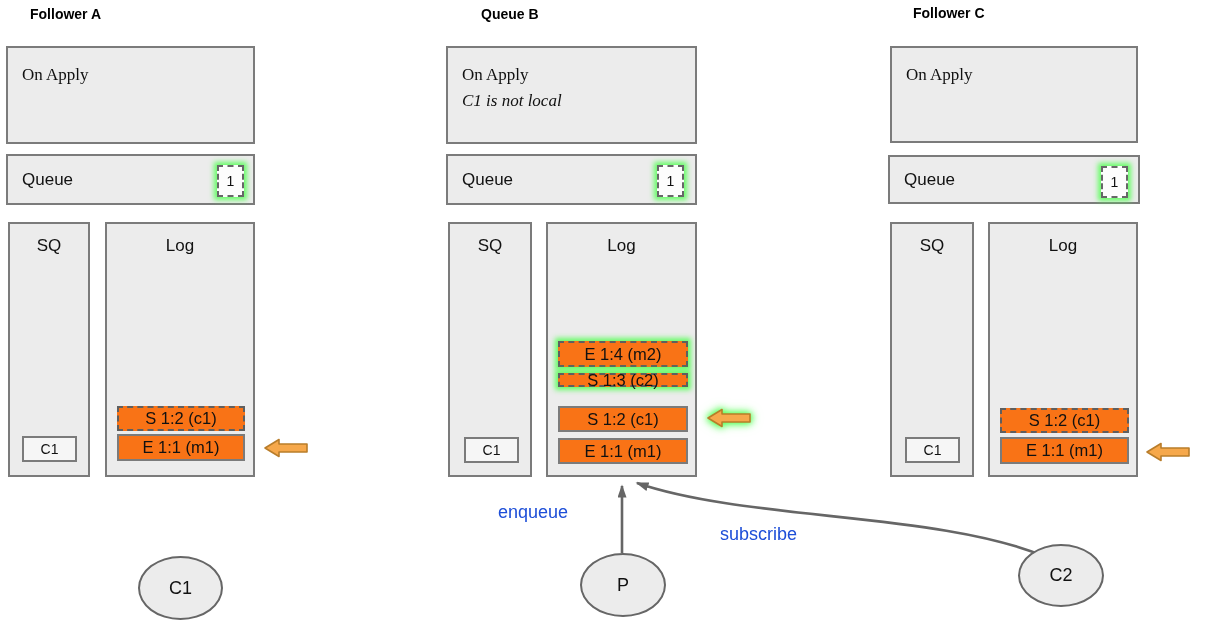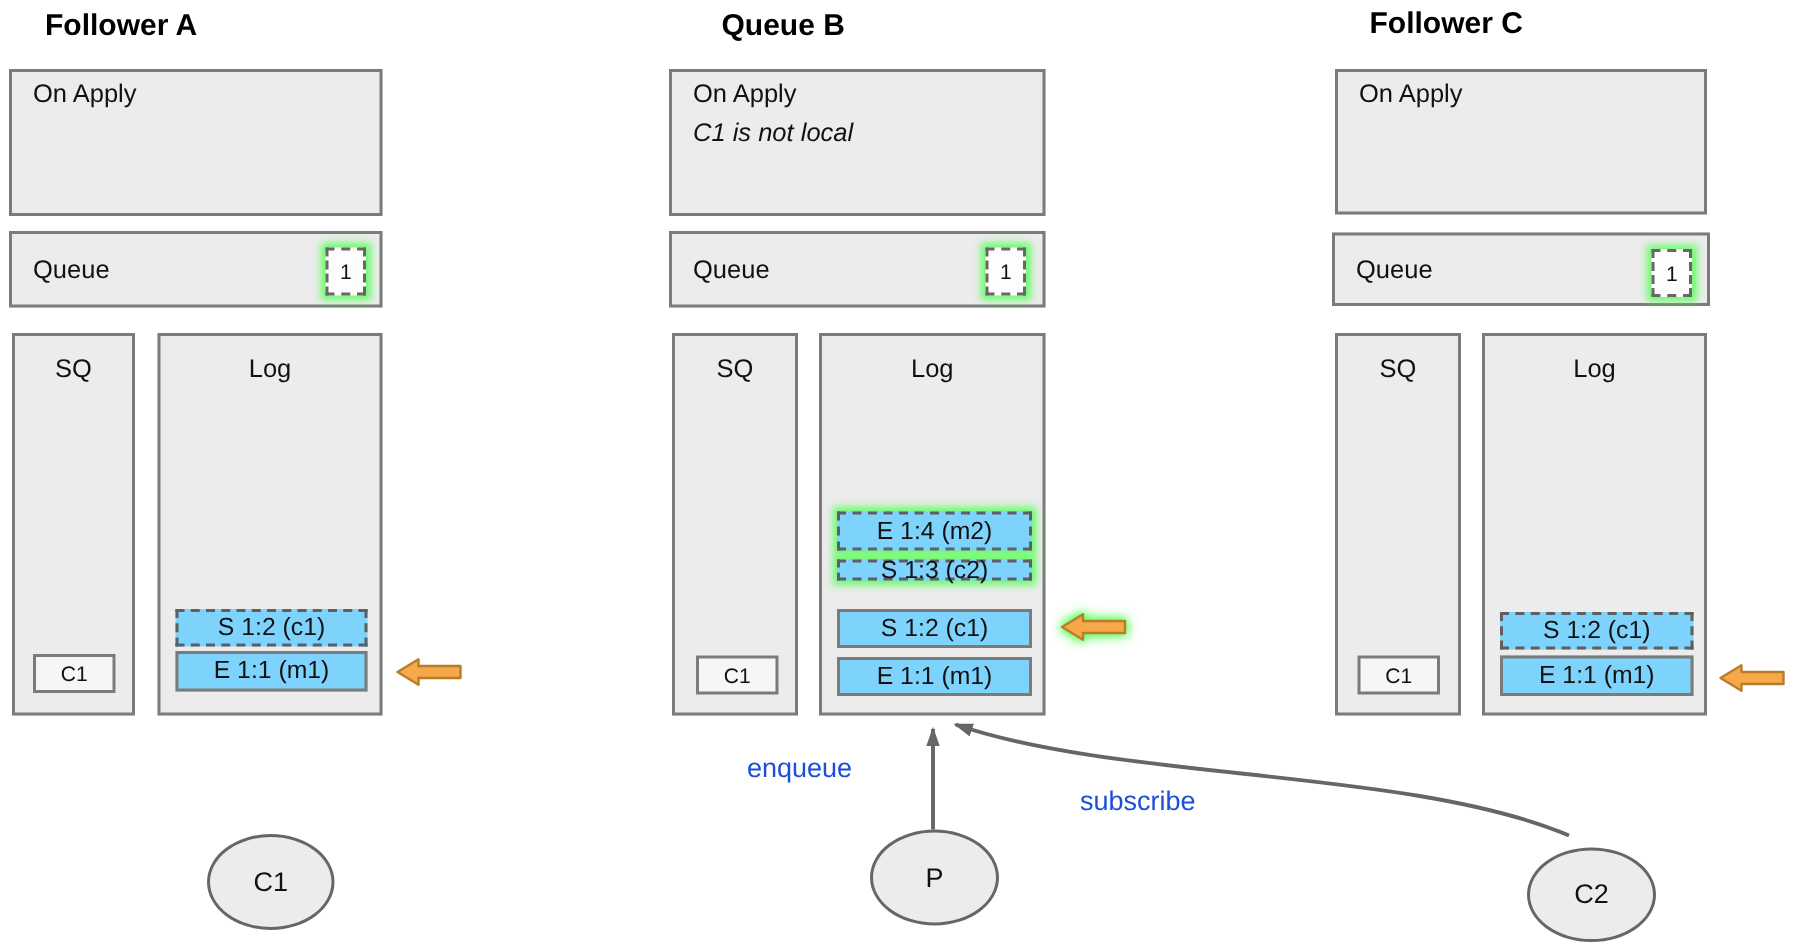--- a/index.html
+++ b/index.html
@@ -1,39 +1,39 @@
 <!DOCTYPE html>
 <html><head>
 <meta charset="utf-8">
 <style>
   html,body{margin:0;padding:0;background:#fff;}
   #canvas{
     position:relative;width:1205px;height:632px;background:#ffffff;
     font-family:"Liberation Sans", sans-serif;color:#111;overflow:hidden;
   }
-  .node-title{position:absolute;font-size:20px;font-weight:bold;color:#000;white-space:nowrap;}
+  .node-title{position:absolute;font-size:14px;font-weight:bold;color:#000;white-space:nowrap;}
   .box{
     position:absolute;background:#ececec;border:2px solid #7b7b7b;box-sizing:border-box;
   }
-  .onapply{padding:2px 0 0 14px;font-size:17px;line-height:26px;}
+  .onapply{padding:14px 0 0 14px;font-size:17px;line-height:26px;font-family:Liberation Serif, serif;}
   .onapply .note{font-style:italic;}
   .queue{display:flex;align-items:center;padding-left:14px;font-size:17px;}
   .qchip{
     position:absolute;width:27px;height:32px;background:#fdfdfd;border:2px dashed #676767;
     box-sizing:border-box;display:flex;align-items:center;justify-content:center;
     font-size:14px;box-shadow:0 0 5px 3px rgba(80,255,80,0.85);
   }
   .colbox{text-align:center;}
   .colbox .collabel{margin-top:12px;font-size:17px;}
   .chip{
     position:absolute;background:#f6f6f6;border:2px solid #7b7b7b;box-sizing:border-box;
     display:flex;align-items:center;justify-content:center;font-size:14px;
   }
   .entry{
-    position:absolute;background:#7dd3fc;border:2px solid #7b7b7b;box-sizing:border-box;
+    position:absolute;background:#f97316;border:2px solid #7b7b7b;box-sizing:border-box;
     display:flex;align-items:center;justify-content:center;font-size:16.5px;white-space:nowrap;
   }
   .entry.dashed{border:2px dashed #5f5f5f;}
   .glow{box-shadow:0 0 5px 3px rgba(80,255,80,0.85);}
   .actor{
     position:absolute;background:#ececec;border:2px solid #666;border-radius:50%;
     box-sizing:border-box;display:flex;align-items:center;justify-content:center;font-size:18px;
   }
   .edge-label{position:absolute;font-size:18px;color:#1d4ed8;white-space:nowrap;}
   .oarrow{position:absolute;}
@@ -134,15 +134,15 @@
     </defs>
     <path d="M 622 553 L 622 486" stroke="#666666" stroke-width="2.6" fill="none" marker-end="url(#ah)"></path>
     <path d="M 1046 557 C 940 512, 748 521, 637 483" stroke="#666666" stroke-width="2.6" fill="none" marker-end="url(#ah)"></path>
   </svg>
 
   <div class="edge-label" style="left:498px;top:502px;">enqueue</div>
   <div class="edge-label" style="left:720px;top:524px;">subscribe</div>
 
   <div class="actor" style="left:138px;top:556px;width:85px;height:64px;">C1</div>
   <div class="actor" style="left:580px;top:553px;width:86px;height:64px;">P</div>
-  <div class="actor" style="left:1018px;top:565px;width:86px;height:63px;">C2</div>
+  <div class="actor" style="left:1018px;top:544px;width:86px;height:63px;">C2</div>
 
 </div>
 
 </body></html>

